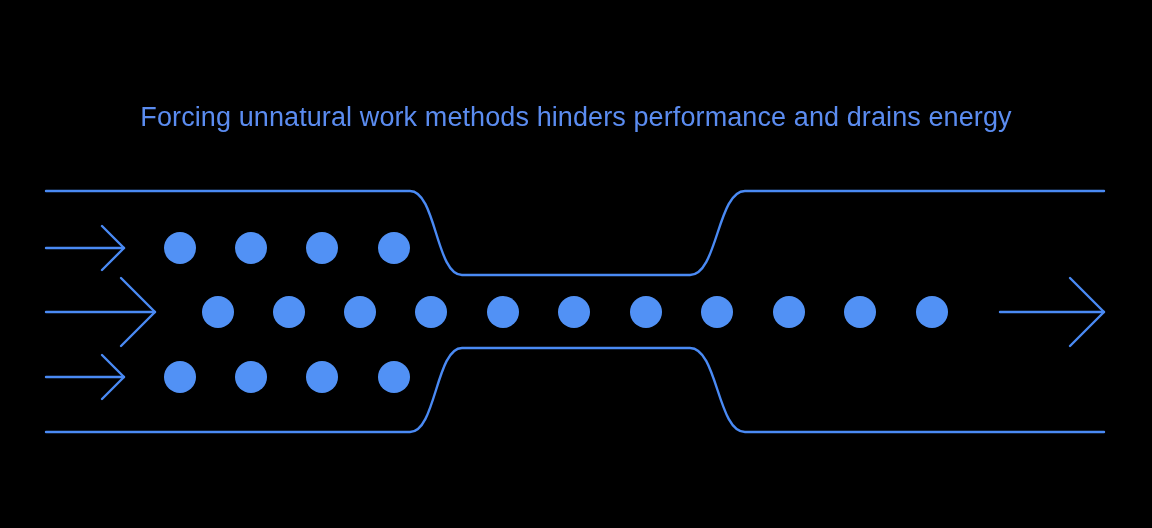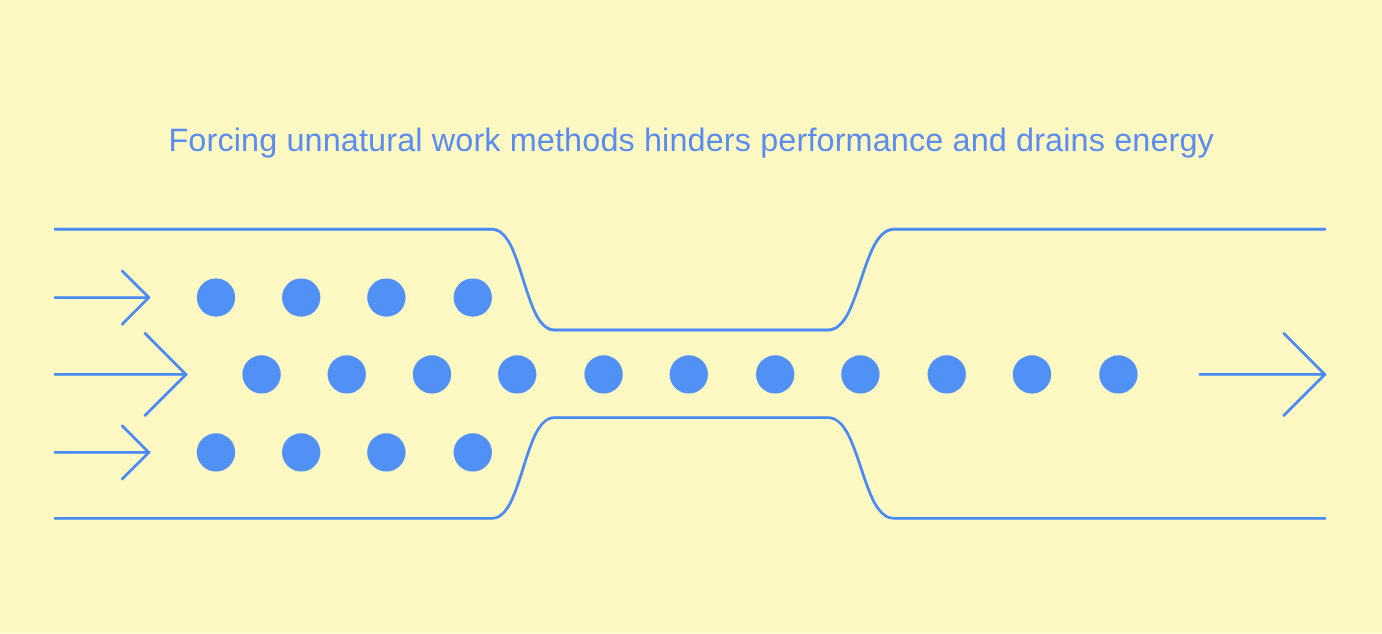--- a/index.html
+++ b/index.html
@@ -10,21 +10,21 @@
   body {
     width: 1152px;
     height: 528px;
     overflow: hidden;
     font-family: "Liberation Sans", sans-serif;
   }
   #canvas {
     position: relative;
     width: 1152px;
     height: 528px;
-    background: #fef9c3;
+    background: #000000;
   }
   #diagram-title {
     position: absolute;
     left: 0;
     top: 102px;
     width: 1152px;
     text-align: center;
     font-family: "Liberation Sans", sans-serif;
     font-size: 27px;
     font-weight: 400;

